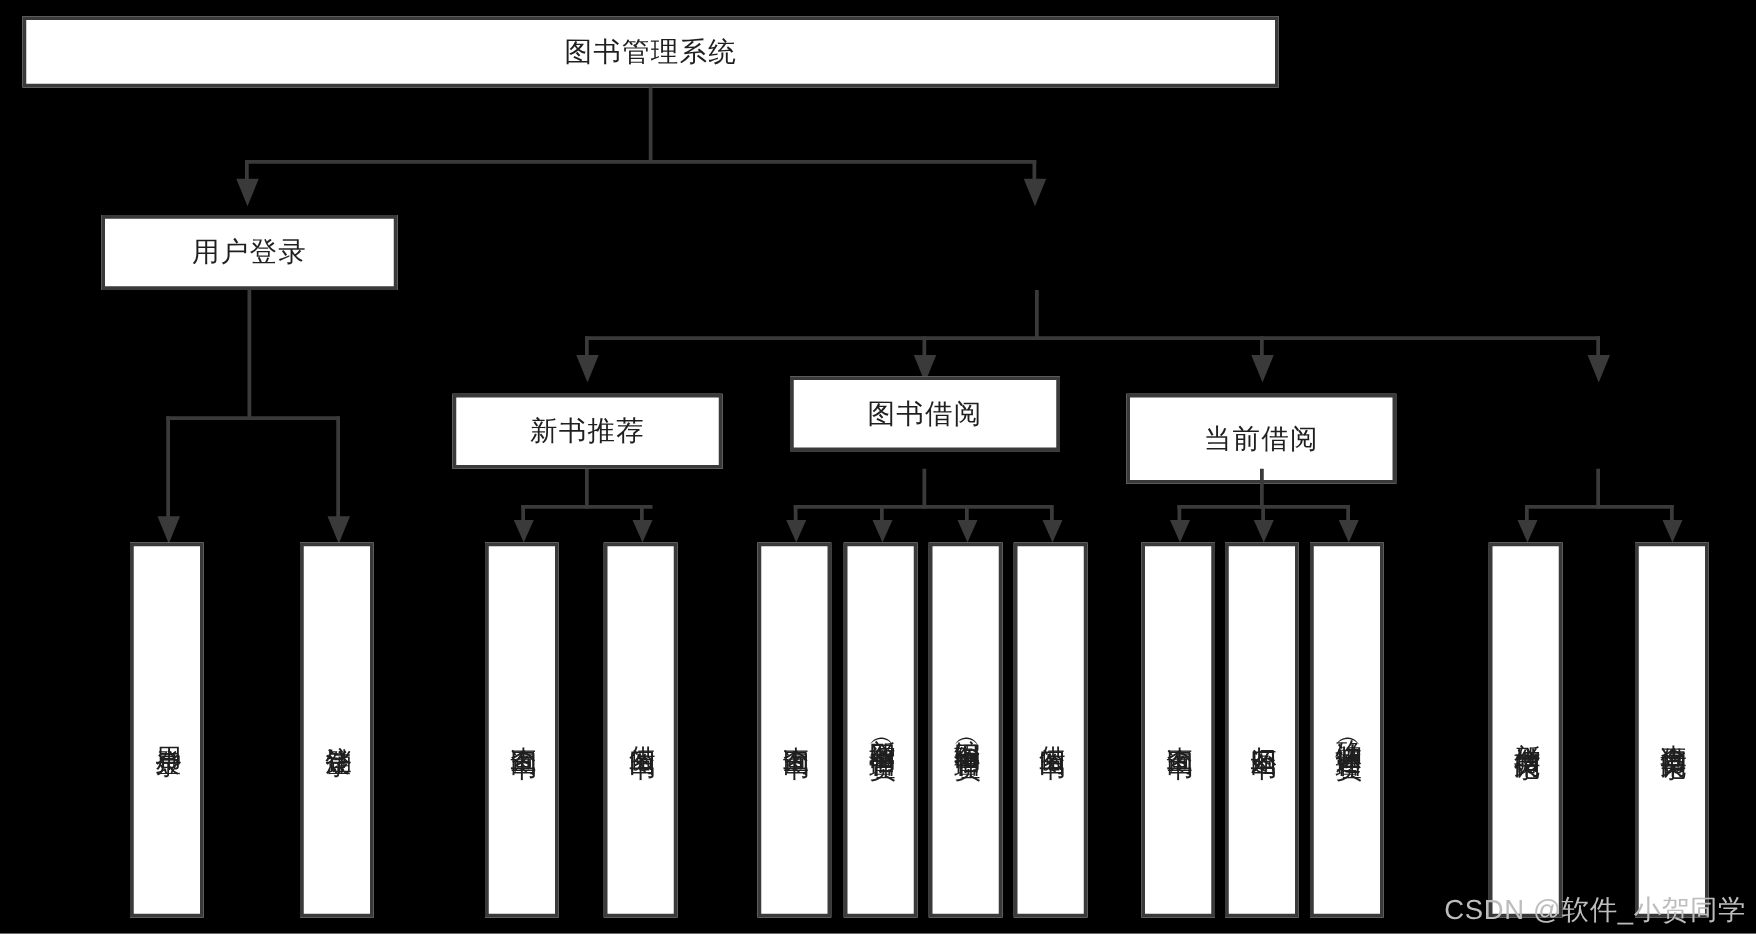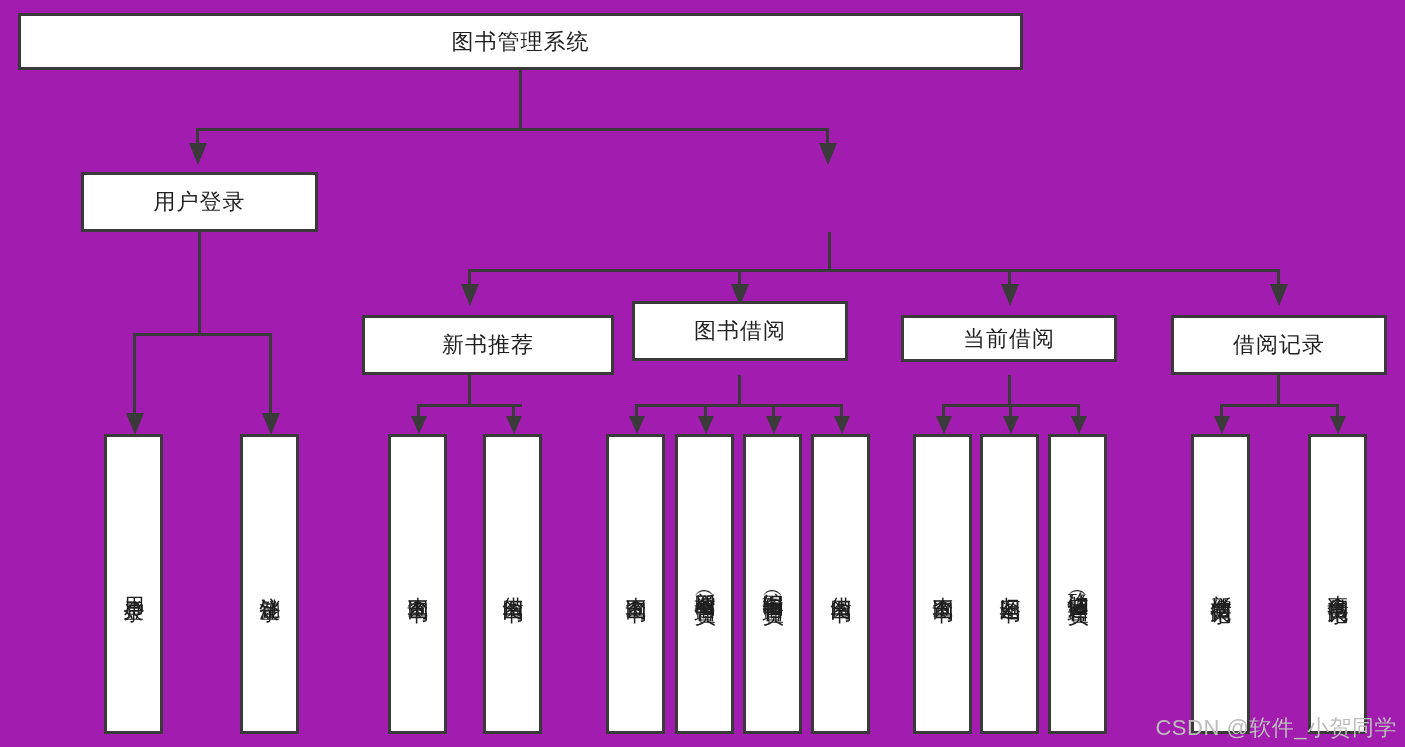--- a/index.html
+++ b/index.html
@@ -7,21 +7,21 @@
     padding: 0;
     background: #ffffff;
   }
   body {
     font-family: "Liberation Sans", "DejaVu Sans", sans-serif;
   }
   #canvas {
     position: relative;
     width: 1405px;
     height: 747px;
-    background: #a21caf;
+    background: #000000;
     overflow: hidden;
   }
   
   .box {
     position: absolute;
     box-sizing: border-box;
     border: 3px solid #3a3a3a;
     background: #ffffff;
     display: flex;
     align-items: center;
@@ -126,31 +126,28 @@
 
   <div class="vline" style="left:738px; top:269px; width:3px; height:18px;"></div>
   <div class="arrow" style="left:731px; top:284px;"></div>
 
   <div class="vline" style="left:1008px; top:269px; width:3px; height:18px;"></div>
   <div class="arrow" style="left:1001px; top:284px;"></div>
 
   <div class="vline" style="left:1277px; top:269px; width:3px; height:18px;"></div>
   <div class="arrow" style="left:1270px; top:284px;"></div>
 
-  <div class="box h" style="left:362px; top:315px; width:252px; height:60px;">
+  <div class="box h" style="left:362px; top:315px; width:216px; height:60px;">
     <span>新书推荐</span>
   </div>
   <div class="box h" style="left:632px; top:301px; width:216px; height:60px;">
     <span>图书借阅</span>
   </div>
-  <div class="box h" style="left:901px; top:315px; width:216px; height:47px;">
+  <div class="box h" style="left:901px; top:315px; width:216px; height:72px;">
     <span>当前借阅</span>
-  </div>
-  <div class="box h" style="left:1171px; top:315px; width:216px; height:60px;">
-    <span>借阅记录</span>
   </div>
 
   <div class="vline" style="left:468px; top:375px; width:3px; height:32px;"></div>
   <div class="hline" style="left:417px; top:404px; width:105px; height:3px;"></div>
   <div class="vline" style="left:417px; top:404px; width:3px; height:14px;"></div>
   <div class="arrow small" style="left:411px; top:416px;"></div>
   <div class="vline" style="left:512px; top:404px; width:3px; height:14px;"></div>
   <div class="arrow small" style="left:506px; top:416px;"></div>
 
   <div class="vline" style="left:738px; top:375px; width:3px; height:32px;"></div>

